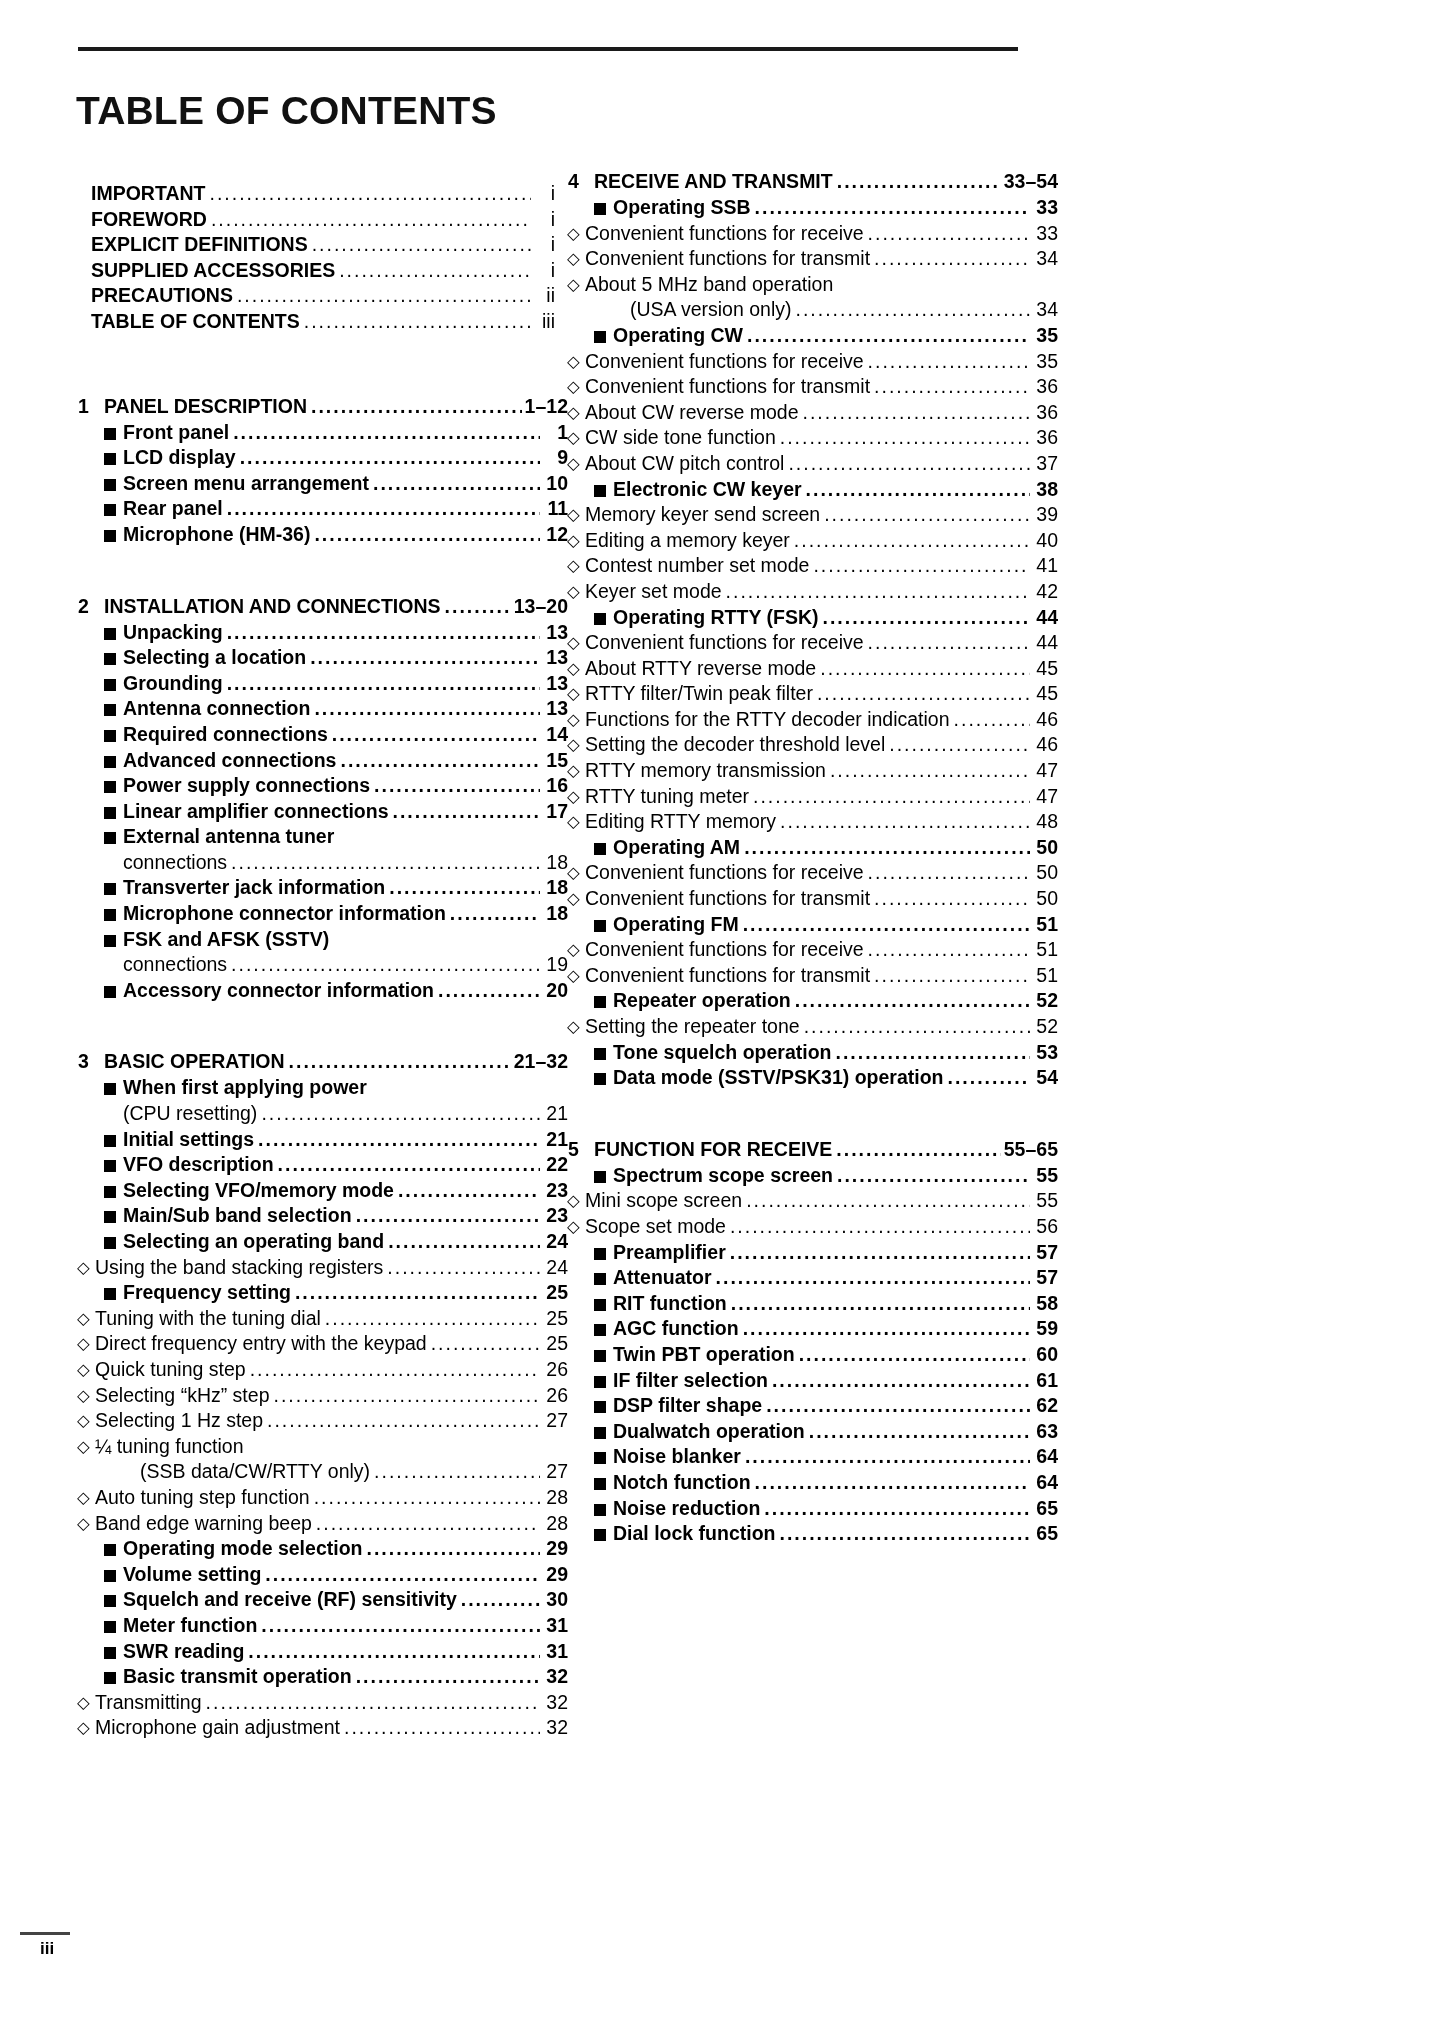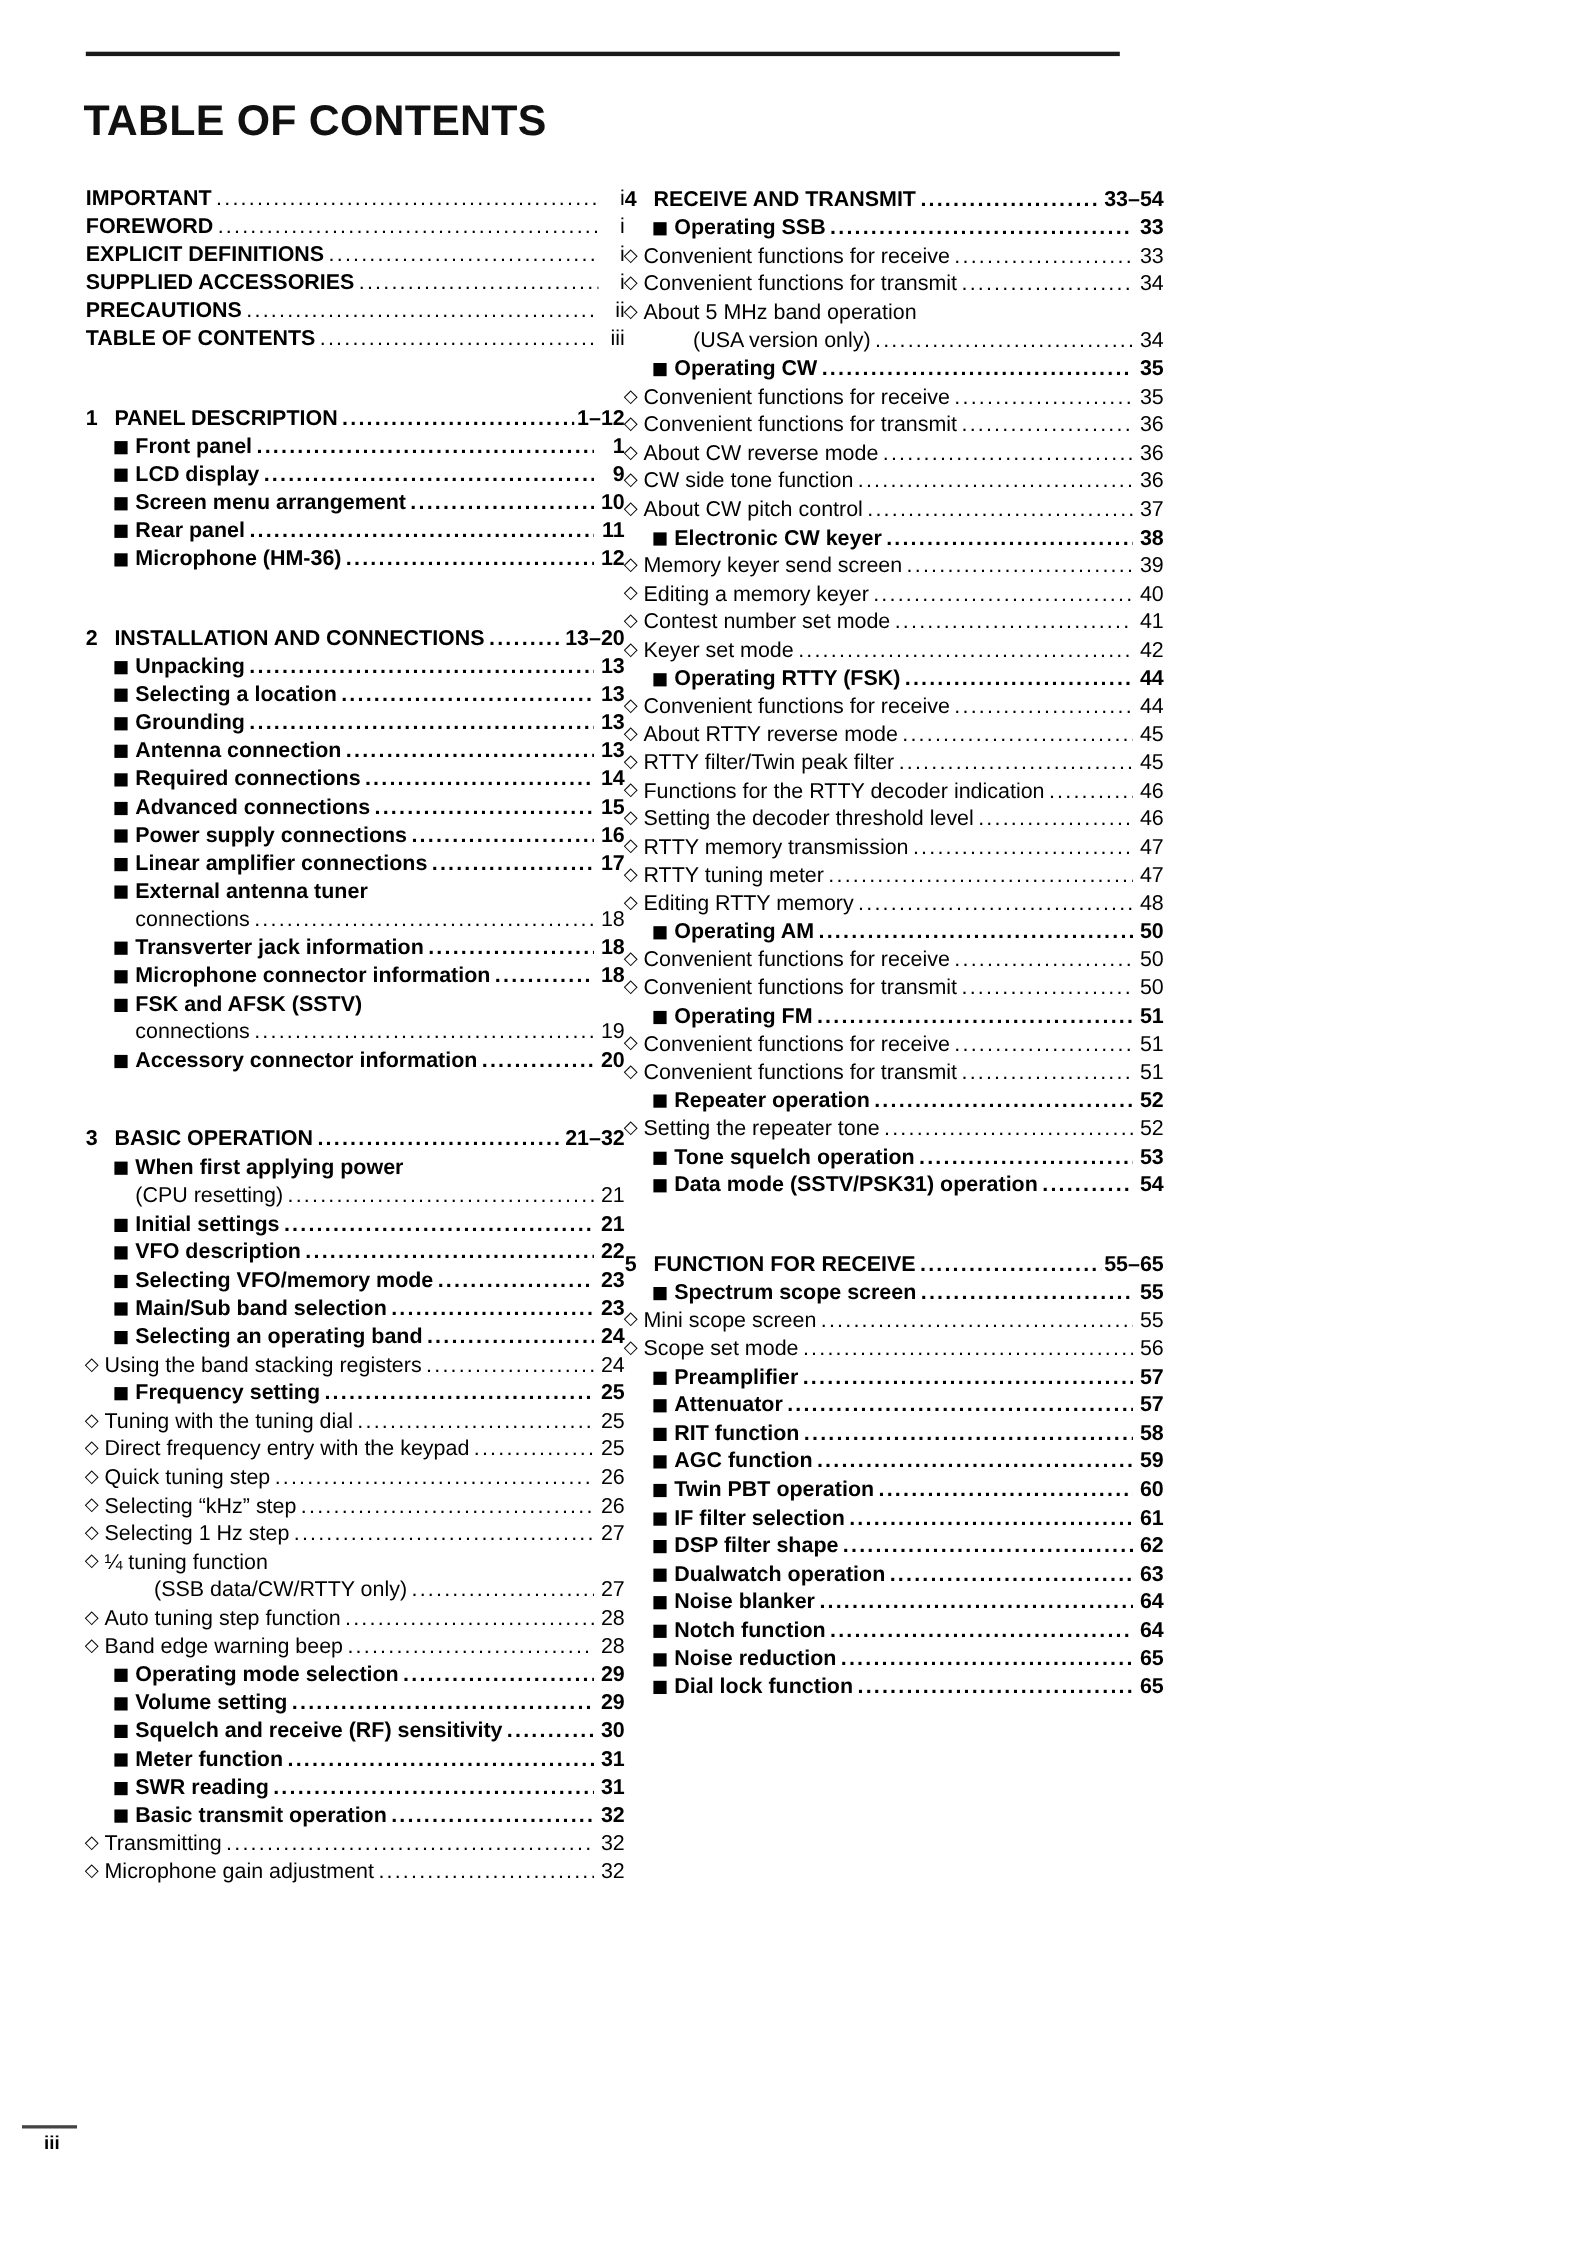--- a/index.html
+++ b/index.html
@@ -55,21 +55,21 @@
     gap: 0;
   }
   .col {
     width: 490px;
     flex: 0 0 auto;
   }
   .col-left { margin-left: 78px; }
   .col-right { margin-left: 0px; }
 
   
-  .grp { margin: 0; padding: 0; }
+  .grp { margin: 13px; padding: 0; }
   .gap-lg { height: 45px; }
 
   .line {
     display: flex;
     align-items: baseline;
     width: 100%;
     font-size: 19.5px;
     line-height: 25.6px;
     white-space: nowrap;
   }

